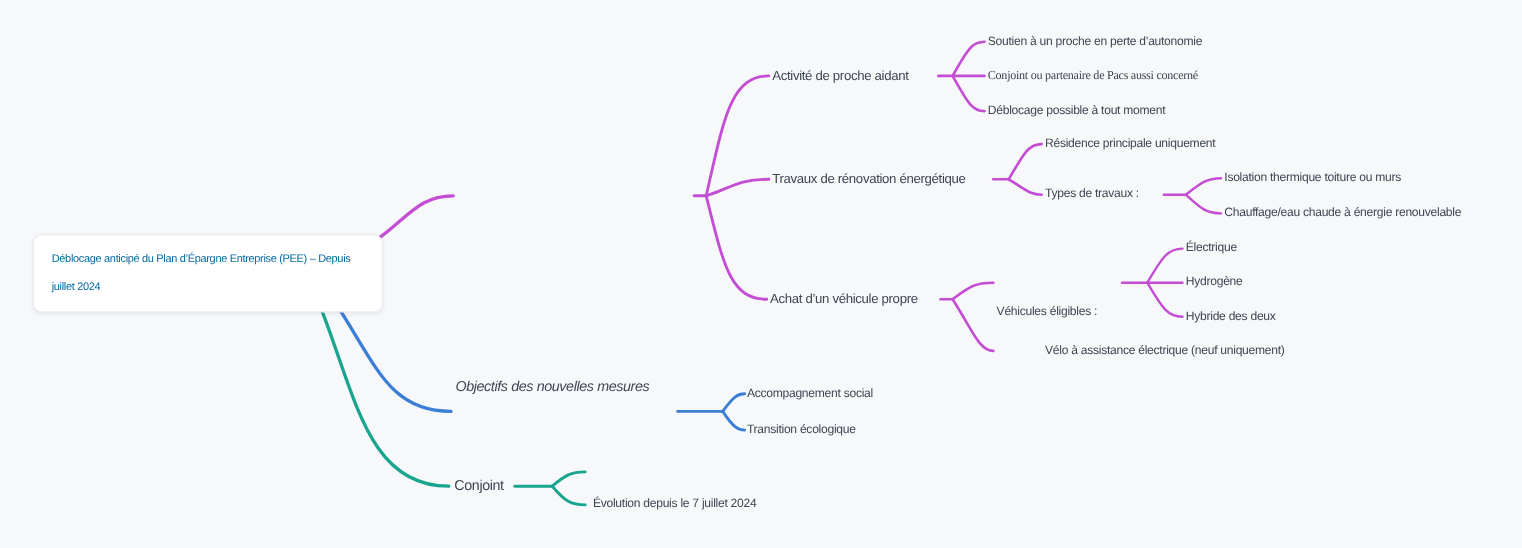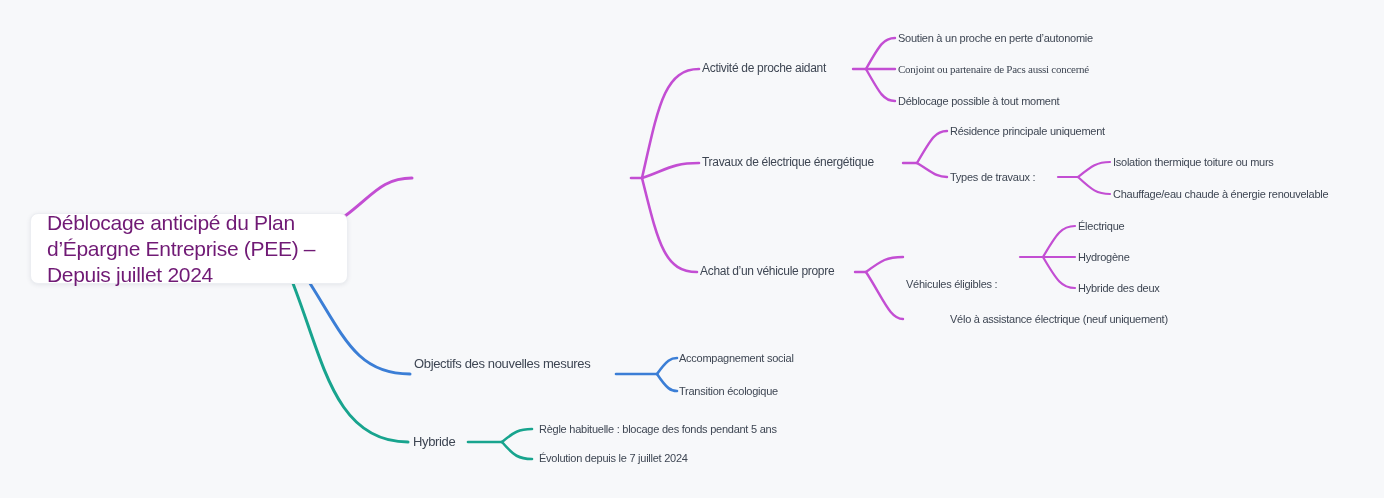--- a/index.html
+++ b/index.html
@@ -45,24 +45,24 @@
     border: 1px solid #eceef2;
     border-radius: 8px;
     box-shadow: 0 1px 4px rgba(60,70,90,0.10);
     display: flex;
     align-items: center;
     justify-content: center;
     box-sizing: border-box;
   }
   .root-node .root-text {
     width: 284px;
-    font-size: 21px;
+    font-size: 10px;
     letter-spacing: -0.3px;
     line-height: 26px;
-    color: #701a75;
+    color: #0369a1;
   }
 </style>
 </head>
 <body>
 
 <div class="canvas">
 
   <svg class="links" viewBox="0 0 1384 498">
 
     <g>
@@ -110,25 +110,25 @@
       <path d="M 468 442 L 502 442" stroke="#18a48e" stroke-width="2.6"></path>
       <path d="M 502 442 C 514 432 519 429 532 429" stroke="#18a48e" stroke-width="2.6"></path>
       <path d="M 502 442 C 514 456 519 459 532 459" stroke="#18a48e" stroke-width="2.6"></path>
     </g>
   </svg>
 
   <div class="root-node">
     <div class="root-text">Déblocage anticipé du Plan d’Épargne Entreprise (PEE) – Depuis juillet 2024</div>
   </div>
 
-  <div class="node lvl1" style="left:414px; top:364px;">Objectifs des nouvelles mesures</div>
-  <div class="node lvl1" style="left:413px; top:442px;">Hybride</div>
+  <div class="node lvl1" style="left:414px; top:352px;font-style:italic;">Objectifs des nouvelles mesures</div>
+  <div class="node lvl1" style="left:413px; top:442px;">Conjoint</div>
 
   <div class="node lvl2" style="left:702px; top:69px;">Activité de proche aidant</div>
-  <div class="node lvl2" style="left:702px; top:163px;">Travaux de électrique énergétique</div>
+  <div class="node lvl2" style="left:702px; top:163px;">Travaux de rénovation énergétique</div>
   <div class="node lvl2" style="left:700px; top:272px;">Achat d’un véhicule propre</div>
 
   <div class="node lvl3" style="left:898px; top:38px;">Soutien à un proche en perte d’autonomie</div>
   <div class="node lvl3" style="left:898px; top:69px;font-family:Liberation Serif, serif;">Conjoint ou partenaire de Pacs aussi concerné</div>
   <div class="node lvl3" style="left:898px; top:101px;">Déblocage possible à tout moment</div>
 
   <div class="node lvl3" style="left:950px; top:131px;">Résidence principale uniquement</div>
   <div class="node lvl3" style="left:950px; top:177px;">Types de travaux :</div>
 
   <div class="node lvl3" style="left:1113px; top:162px;">Isolation thermique toiture ou murs</div>
@@ -137,16 +137,15 @@
   <div class="node lvl3" style="left:906px; top:257px;margin-top:27px;">Véhicules éligibles :</div>
   <div class="node lvl3" style="left:906px; top:319px;margin-left:44px;">Vélo à assistance électrique (neuf uniquement)</div>
 
   <div class="node lvl3" style="left:1078px; top:226px;">Électrique</div>
   <div class="node lvl3" style="left:1078px; top:257px;">Hydrogène</div>
   <div class="node lvl3" style="left:1078px; top:288px;">Hybride des deux</div>
 
   <div class="node lvl3" style="left:679px; top:358px;">Accompagnement social</div>
   <div class="node lvl3" style="left:679px; top:391px;">Transition écologique</div>
 
-  <div class="node lvl3" style="left:539px; top:429px;">Règle habituelle : blocage des fonds pendant 5 ans</div>
   <div class="node lvl3" style="left:539px; top:458px;">Évolution depuis le 7 juillet 2024</div>
 
 </div>
 
 </body></html>

